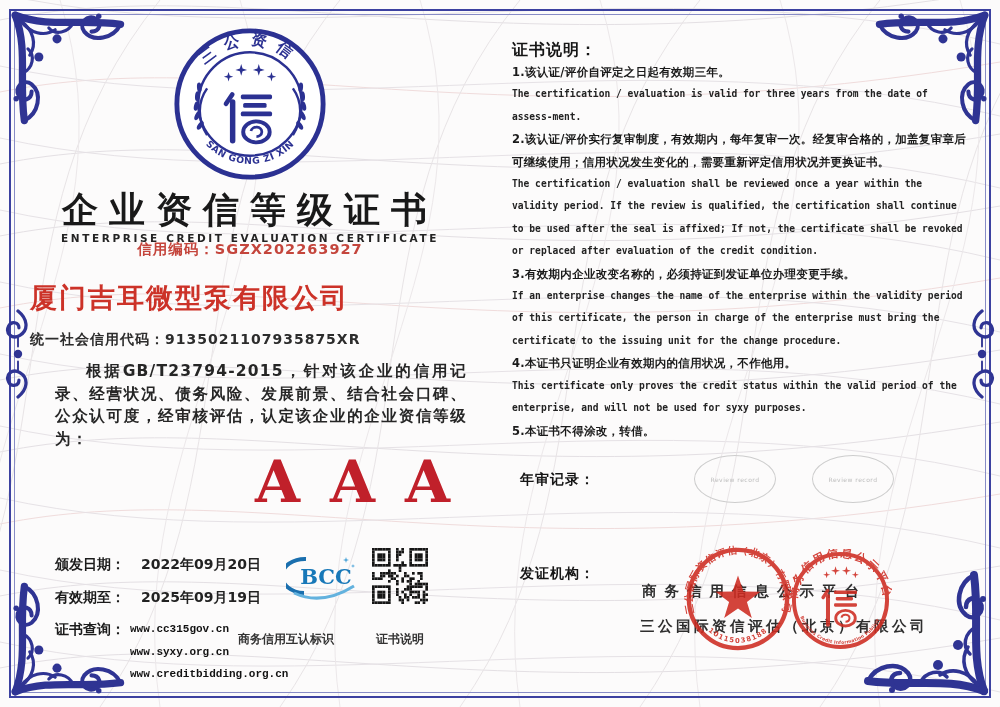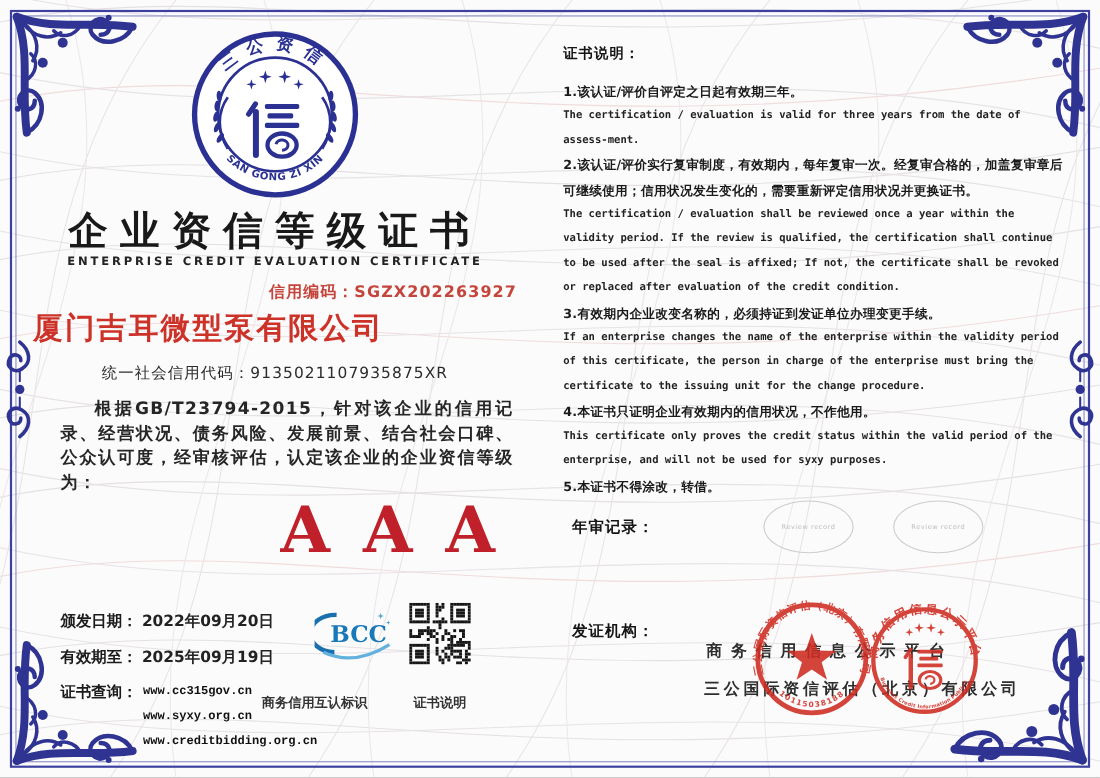--- a/index.html
+++ b/index.html
@@ -20,38 +20,38 @@
   .edge-orn{position:absolute;top:50%;width:28px;height:96px;color:#2f3493;z-index:2}
   .edge-orn.left{left:4px;transform:translateY(-50%)}
   .edge-orn.right{right:4px;transform:translateY(-50%) scaleX(-1)}
   .abs{position:absolute;z-index:3}
   
   .logo{left:172px;top:26px}
   .title{left:30px;top:186px;width:440px;text-align:center;font-family:"DejaVu Serif","Liberation Serif",serif;
          font-size:36px;font-weight:bold;color:#191919;letter-spacing:11px;white-space:nowrap}
   .subtitle{left:30px;top:232px;width:440px;text-align:center;font-size:10.5px;font-weight:600;
             color:#232323;letter-spacing:2.6px;white-space:nowrap}
-  .credit-line{left:30px;top:256px;width:440px;text-align:right;font-size:14.5px;font-weight:700;
+  .credit-line{left:30px;top:240px;width:440px;text-align:center;font-size:14.5px;font-weight:700;
                color:#c4453c;letter-spacing:1px;white-space:nowrap}
   .company{left:30px;top:280px;width:440px;text-align:left;font-size:27px;font-weight:700;
            color:#cc3228;letter-spacing:2px;white-space:nowrap}
-  .uscc{left:30px;top:331px;width:440px;text-align:center;font-size:14px;font-weight:400;
+  .uscc{left:30px;top:331px;width:440px;font-size:14px;font-weight:700;
         color:#2c2c2c;letter-spacing:1px;white-space:nowrap}
   .statement{left:55px;top:360px;width:412px;font-size:15.5px;font-weight:600;color:#262626;
              line-height:22.5px;text-align:justify;text-indent:2em;letter-spacing:1.2px}
   .rating{left:30px;top:448px;width:450px;text-align:right;font-family:"DejaVu Serif","Liberation Serif",serif;
           font-size:58px;font-weight:bold;color:#c0202a;letter-spacing:30px;padding-left:30px;box-sizing:border-box}
   .kv{font-size:14px;white-space:nowrap}
   .kv .k{font-weight:700;color:#1b1b1b}
-  .kv .v{font-weight:600;color:#222;margin-left:4px}
+  .kv .v{font-weight:600;color:#222;margin-left:16px}
   .url{font-family:Liberation Mono, monospace;font-size:11px;font-weight:700;color:#111;white-space:nowrap}
   .small-label{font-size:12px;font-weight:600;color:#333;white-space:nowrap}
   
   .instructions{left:512px;top:40px;width:456px}
-  .instr-heading{font-size:13px;font-weight:700;color:#151515;margin-bottom:14px;letter-spacing:1px}
+  .instr-heading{font-size:16px;font-weight:700;color:#151515;letter-spacing:1px}
   .instr-item .zh{font-size:11.5px;font-weight:700;color:#1a1a1a;line-height:22.4px;letter-spacing:.3px}
   .instr-item .en{font-family:"DejaVu Sans Mono",monospace;font-size:9.6px;font-weight:600;color:#222;line-height:22.4px}
   .section-label{font-size:14px;font-weight:700;color:#151515;letter-spacing:1px;white-space:nowrap}
   .review-ellipse{position:absolute;width:80px;height:46px;border:1px solid #cdcdcd;border-radius:50%;
                   z-index:3;display:flex;align-items:center;justify-content:center}
   .review-ellipse span{font-size:6px;color:#bdbdbd;letter-spacing:.5px}
   .issuer-line1{left:642px;top:582px;font-size:14.5px;font-weight:600;color:#2e2e2e;letter-spacing:8px;white-space:nowrap;z-index:3}
   .issuer-line2{left:640px;top:617px;font-size:14.5px;font-weight:600;color:#2e2e2e;letter-spacing:3.5px;white-space:nowrap;z-index:3}
   .stamp{opacity:.88;z-index:4}
   #qr-svg rect{fill:#161616}

